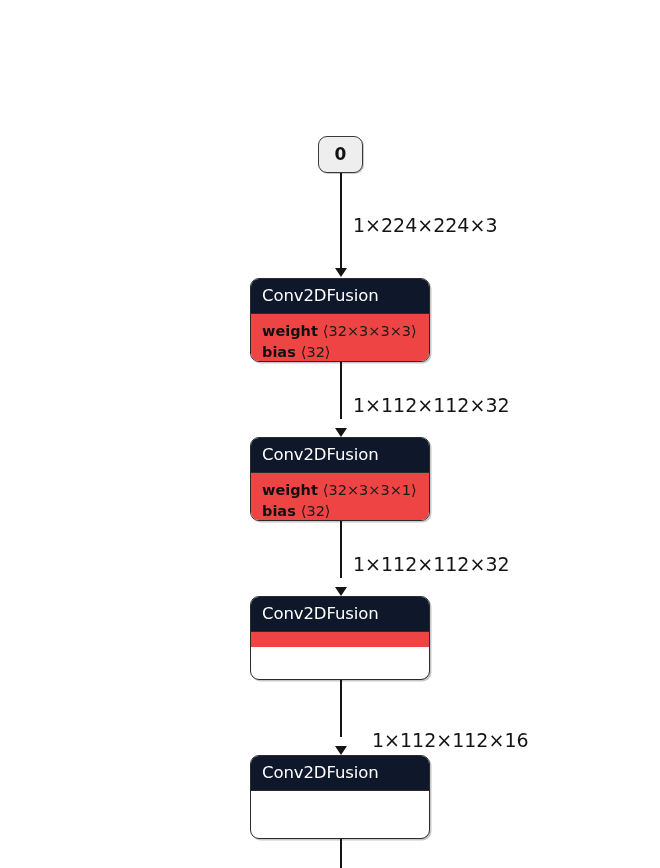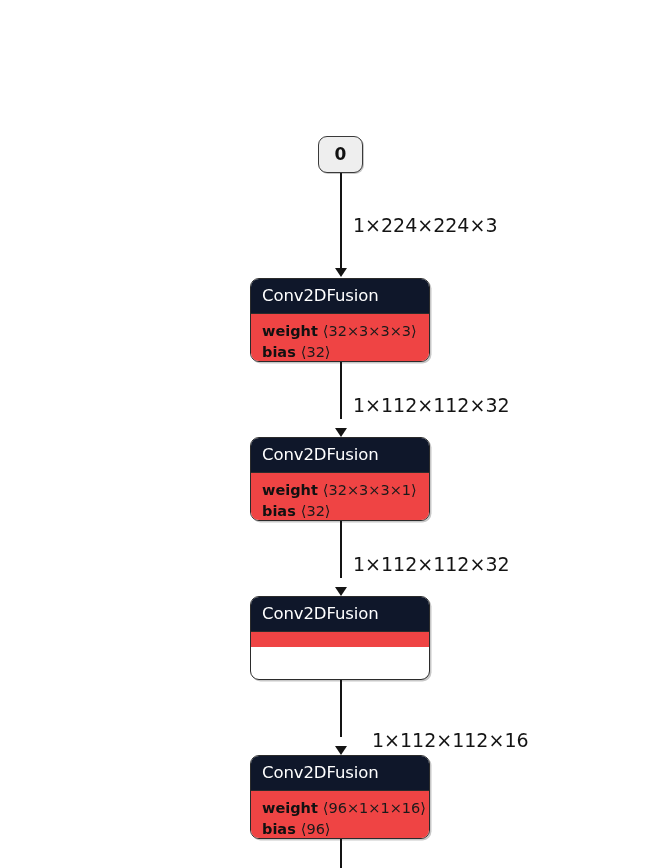--- a/index.html
+++ b/index.html
@@ -171,25 +171,17 @@
   </div>
 
   <div class="edge-line" style="left:340px; top:680px; height:57px;"></div>
   <div class="edge-arrow" style="left:335px; top:746px;"></div>
   <div class="edge-label" style="left:372px; top:714px;margin-top:17px;">1×112×112×16</div>
 
   <div class="op-node" style="left:250px; top:755px; width:180px; height:84px;">
     <div class="op-header">
       <span class="op-title">Conv2DFusion</span>
     </div>
-    <div class="op-body">
-      <div class="attr-row">
-        <span class="attr-key">weight</span><span class="attr-val">⟨96×1×1×16⟩</span>
-      </div>
-      <div class="attr-row">
-        <span class="attr-key">bias</span><span class="attr-val">⟨96⟩</span>
-      </div>
-    </div>
   </div>
 
   <div class="edge-line" style="left:340px; top:839px; height:29px;"></div>
 
 </div>
 
 </body></html>

